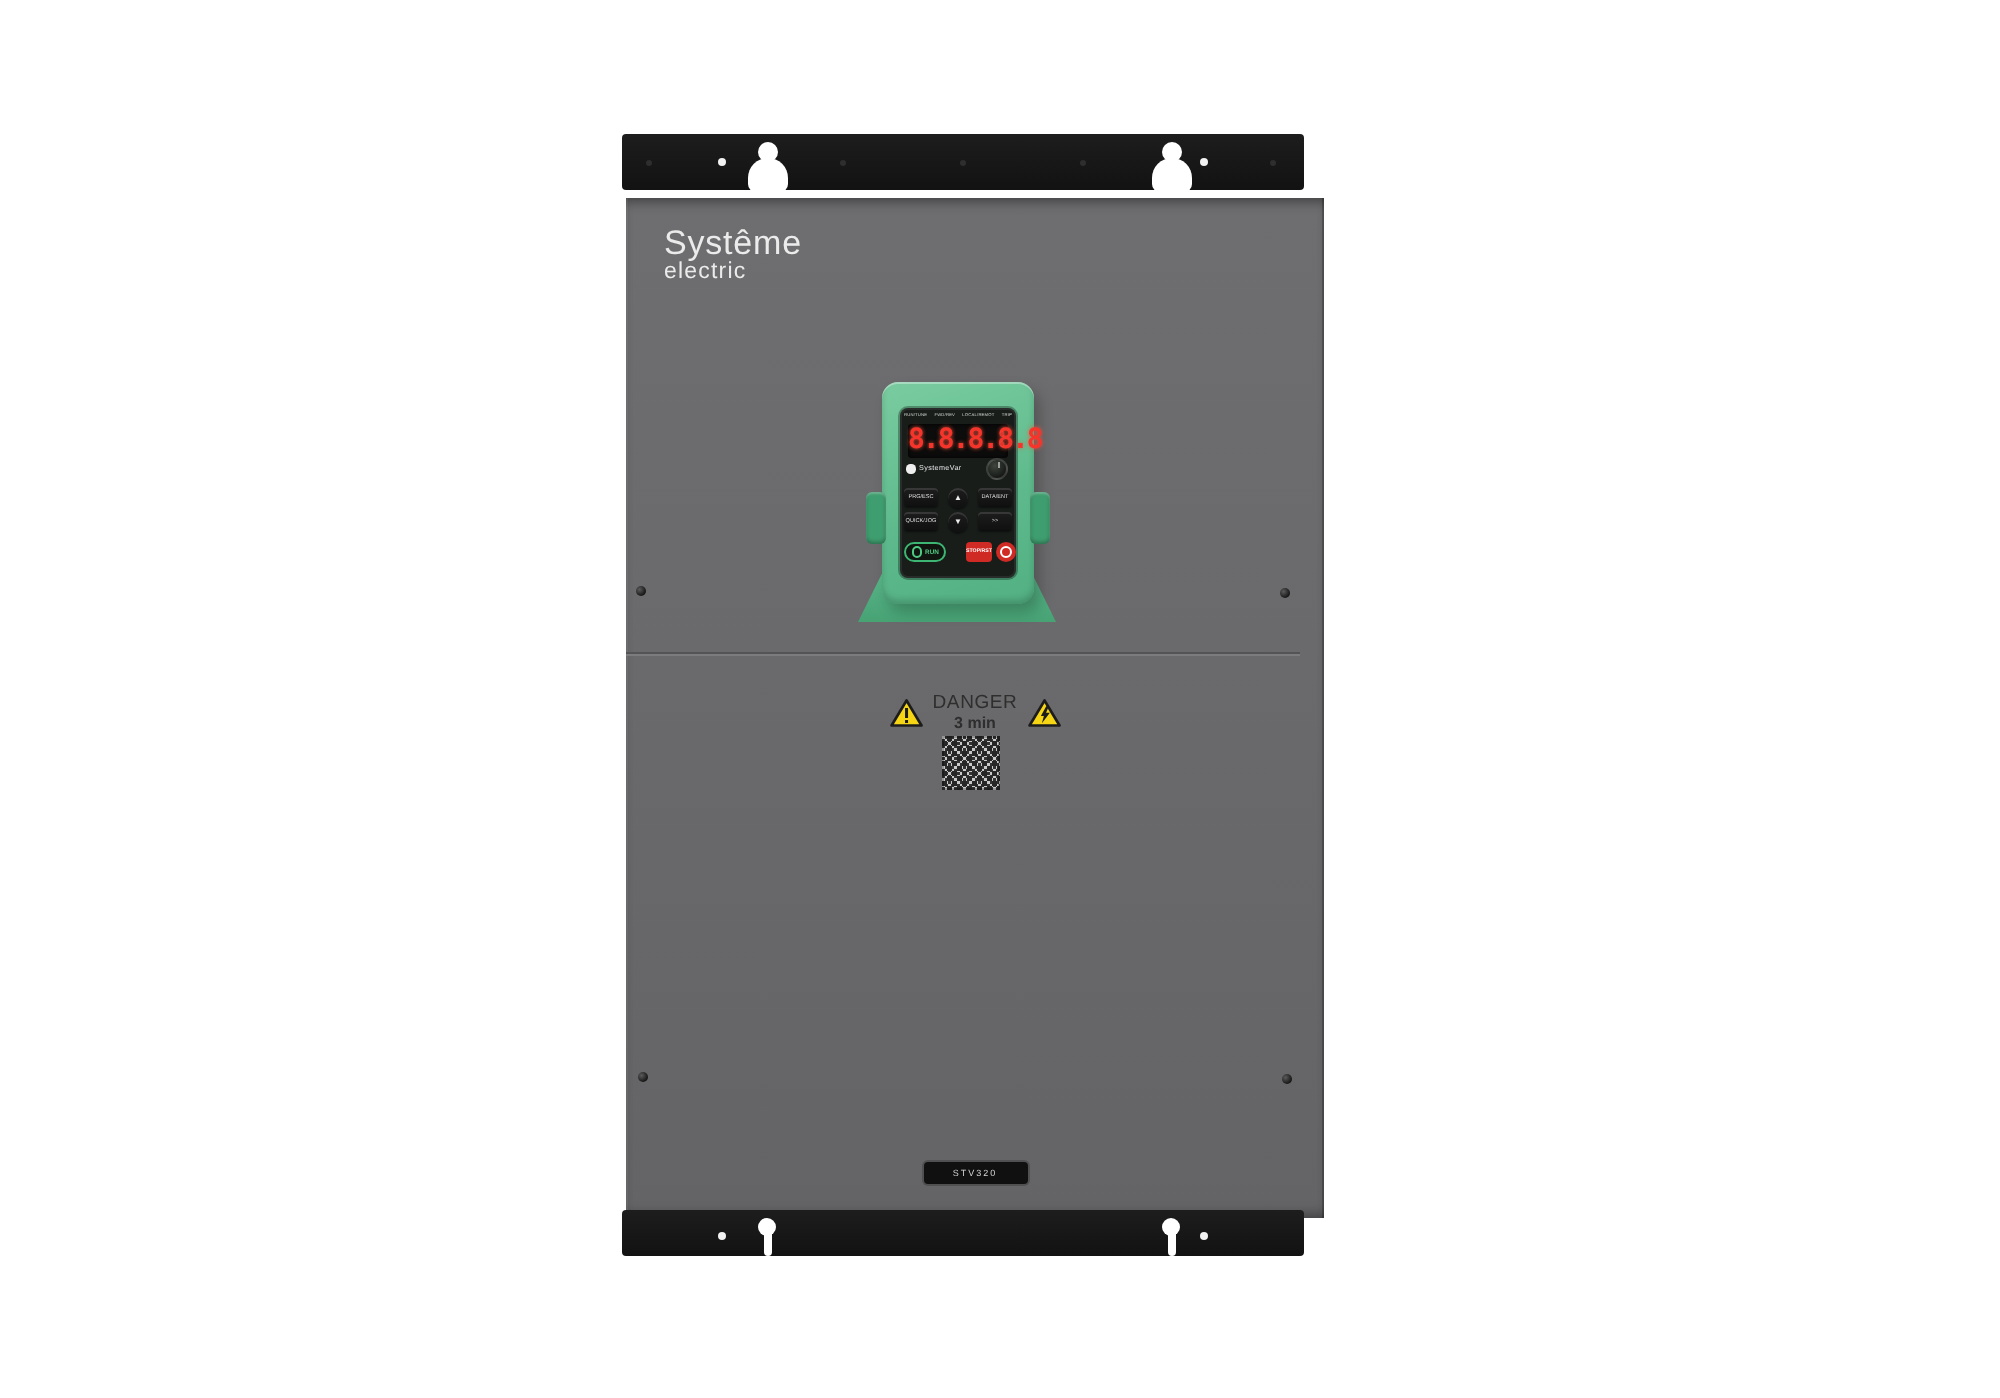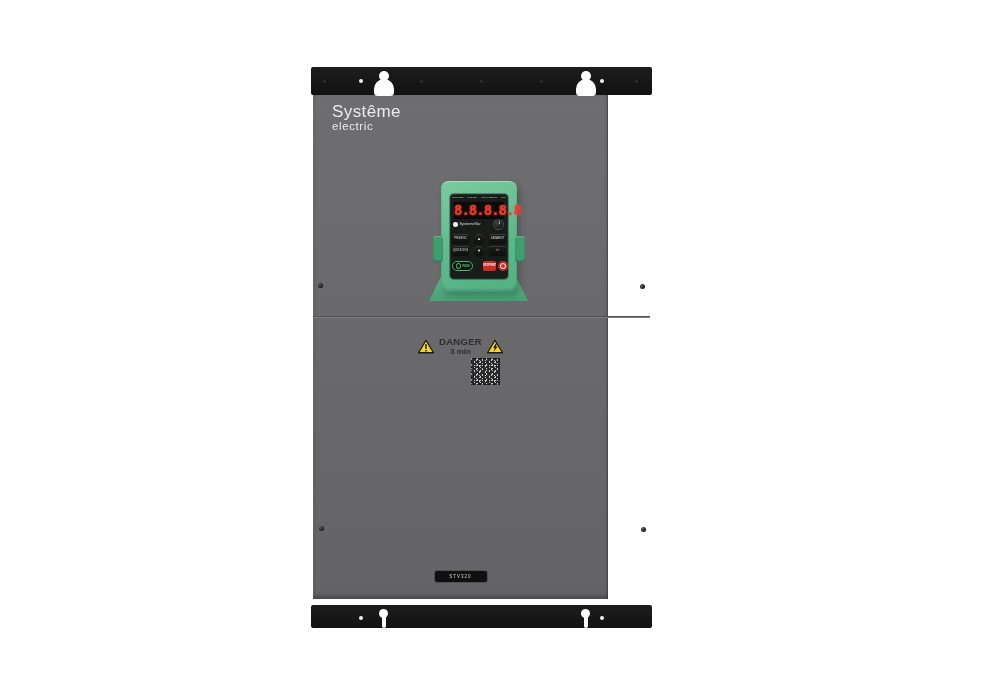--- a/index.html
+++ b/index.html
@@ -13,21 +13,21 @@
   .bracket-top{top:0;height:28px;}
   .bracket-bottom{top:538px;height:23px;}
   .keyhole-circle{width:10px;height:10px;border-radius:50%;background:#fff;}
   .keyhole-bell{width:20px;height:17px;background:#fff;border-radius:10px 10px 4px 4px;}
   .slot-circle{width:9px;height:9px;border-radius:50%;background:#fff;}
   .slot-stem{width:4px;height:13px;background:#fff;border-radius:0 0 2px 2px;}
   .dot-white{width:4px;height:4px;border-radius:50%;background:#f2f2f2;}
   .dot-dark{width:3px;height:3px;border-radius:50%;background:#2e2e2e;}
 
   
-  .body{left:2px;top:22px;width:295px;height:510px;
+  .body{left:2px;top:32px;width:349px;height:510px;
         background:linear-gradient(180deg,#6e6e70 0%,#6a6a6c 45%,#646466 100%);
         box-shadow:inset 1px 0 0 rgba(255,255,255,.07), inset -1px 0 0 rgba(0,0,0,.22),
                    inset 0 5px 6px -3px rgba(0,0,0,.4), inset 0 -5px 6px -3px rgba(0,0,0,.35);}
   .seam{left:0;top:227px;width:337px;height:2px;
         background:linear-gradient(#545456 0 50%,#7c7c7e 50% 100%);}
   .screw{width:5px;height:5px;border-radius:50%;
          background:radial-gradient(circle at 35% 35%, #5a5a5a, #121212 75%);}
 
   
   .logo{left:19px;top:14px;width:66px;color:#ebebeb;}
@@ -76,21 +76,21 @@
   .stop-pill{left:33px;top:67px;width:13px;height:10px;border-radius:2px;background:#cf2a24;
              color:#fff;font-size:2.6px;font-weight:bold;display:flex;align-items:center;
              justify-content:center;text-align:center;line-height:1.1;}
   .stop-circle{left:48px;top:67px;width:10px;height:10px;border-radius:50%;background:#cf2a24;
                display:flex;align-items:center;justify-content:center;}
   .stop-circle span{width:4px;height:4px;border:1px solid #fff;border-radius:50%;display:block;}
 
   
   .danger{left:50%;top:248px;transform:translateX(-50%);display:flex;align-items:center;gap:5px;z-index:2;}
   .danger-text{text-align:center;color:#2e2e2e;}
-  .danger-title{font-size:9.5px;font-weight:bold;letter-spacing:.3px;line-height:10px;}
+  .danger-title{font-size:9.5px;font-weight:normal;letter-spacing:.3px;line-height:10px;}
   .danger-sub{font-size:8px;font-weight:bold;line-height:9px;}
   .qr{left:158px;top:269px;width:29px;height:27px;background-color:#bdbdbe;
       background-image:repeating-conic-gradient(#262626 0% 25%, transparent 25% 50%),
                        repeating-conic-gradient(#333333 0% 25%, #c8c8c8 25% 50%);
       background-size:5px 5px,3px 3px;box-shadow:inset 0 0 0 1px rgba(0,0,0,.25);}
   .model-label{left:50%;top:482px;transform:translateX(-50%);width:52px;height:11px;background:#101010;
                border-radius:2px;color:#d6d6d6;font-size:4.5px;letter-spacing:1px;
                display:flex;align-items:center;justify-content:center;
                box-shadow:0 0 0 1px rgba(0,0,0,.2);}
 </style>

